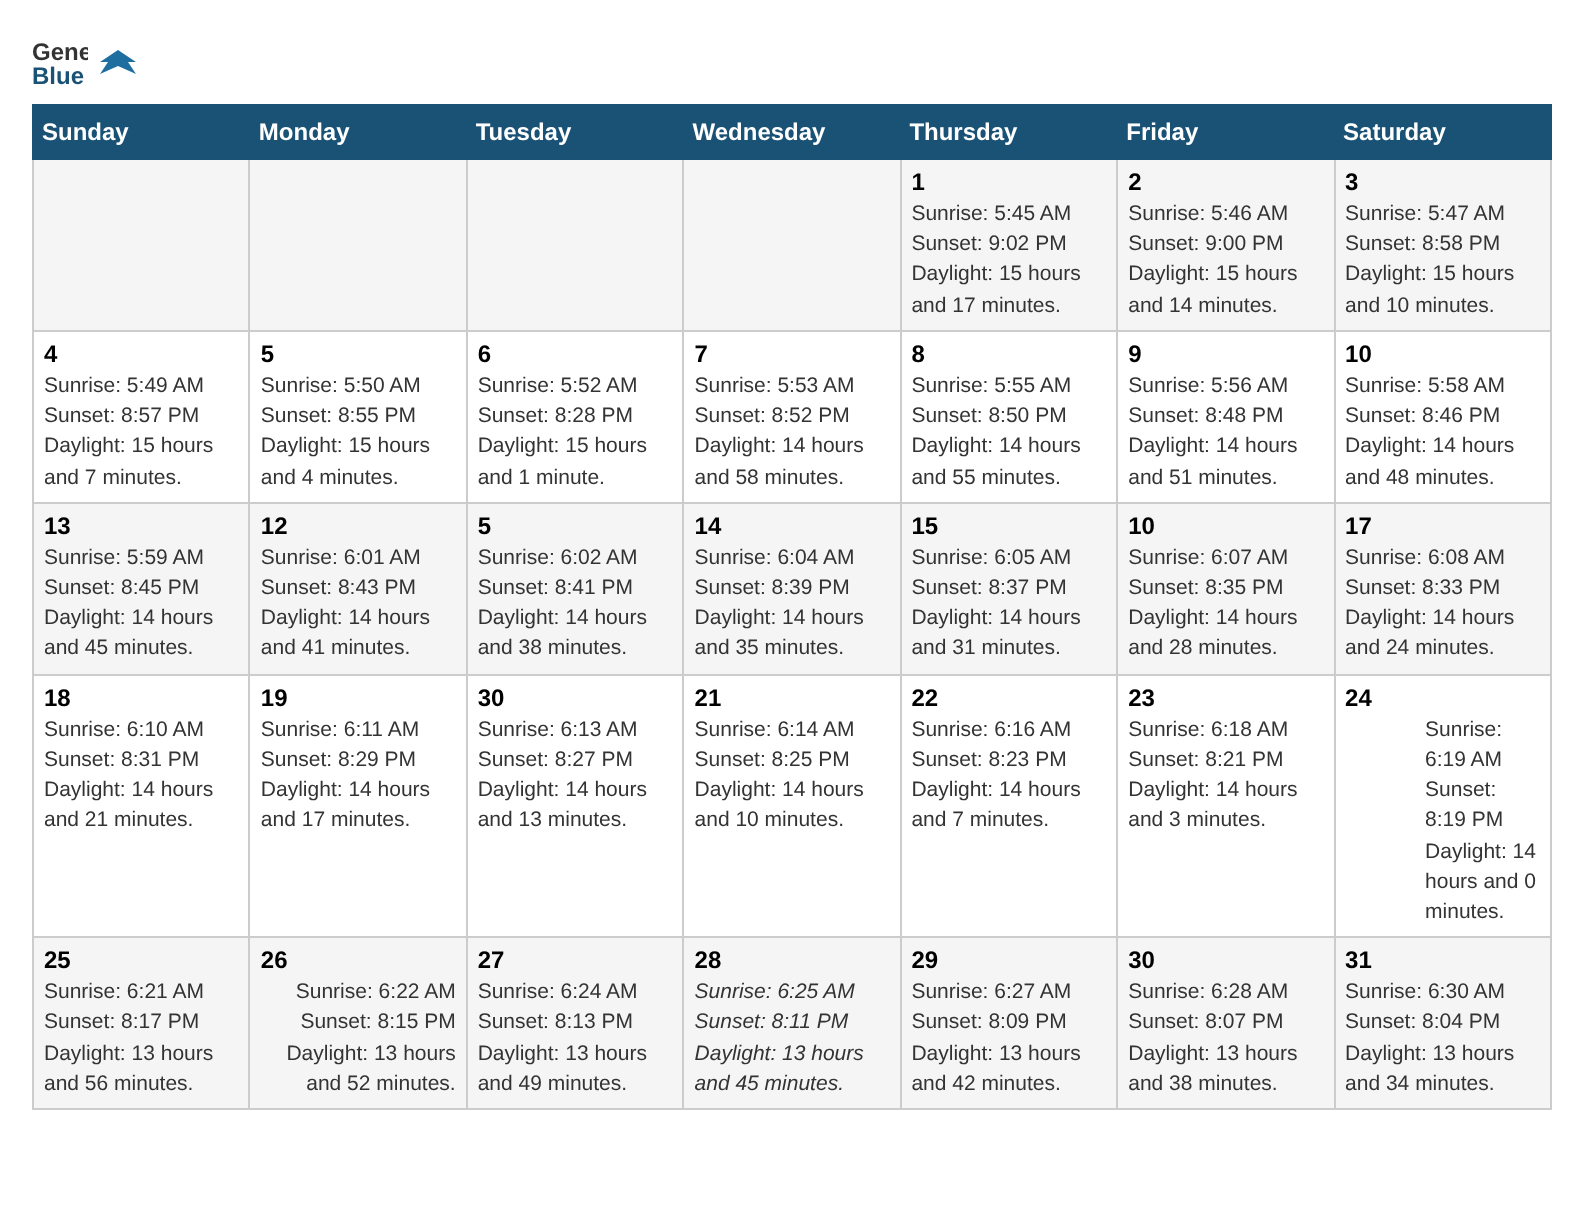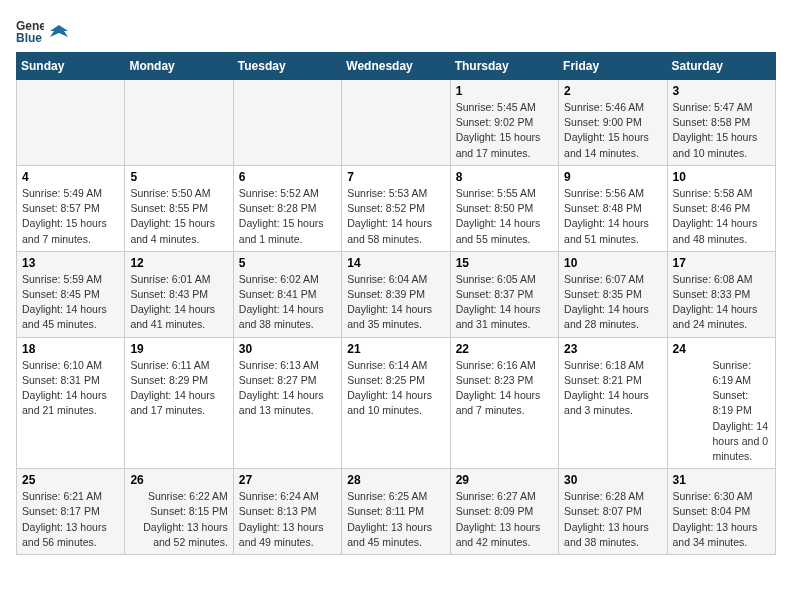--- a/index.html
+++ b/index.html
@@ -290,21 +290,21 @@
 Daylight: 13 hours and 52 minutes.</div>
         </td>
         <td>
           <div class="day-number">27</div>
           <div class="day-info" style="white-space: pre-line;">Sunrise: 6:24 AM
 Sunset: 8:13 PM
 Daylight: 13 hours and 49 minutes.</div>
         </td>
         <td>
           <div class="day-number">28</div>
-          <div class="day-info" style="white-space: pre-line;">Sunrise: 6:25 AM
+          <div class="day-info" style="white-space: pre-line; font-style: italic;">Sunrise: 6:25 AM
 Sunset: 8:11 PM
 Daylight: 13 hours and 45 minutes.</div>
         </td>
         <td>
           <div class="day-number">29</div>
           <div class="day-info" style="white-space: pre-line;">Sunrise: 6:27 AM
 Sunset: 8:09 PM
 Daylight: 13 hours and 42 minutes.</div>
         </td>
         <td>

